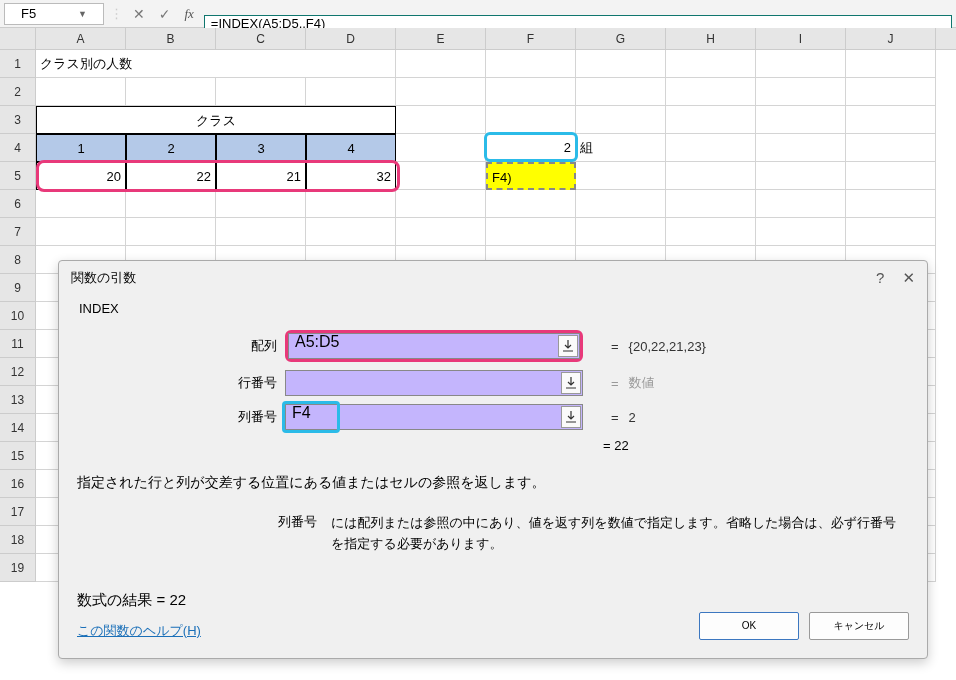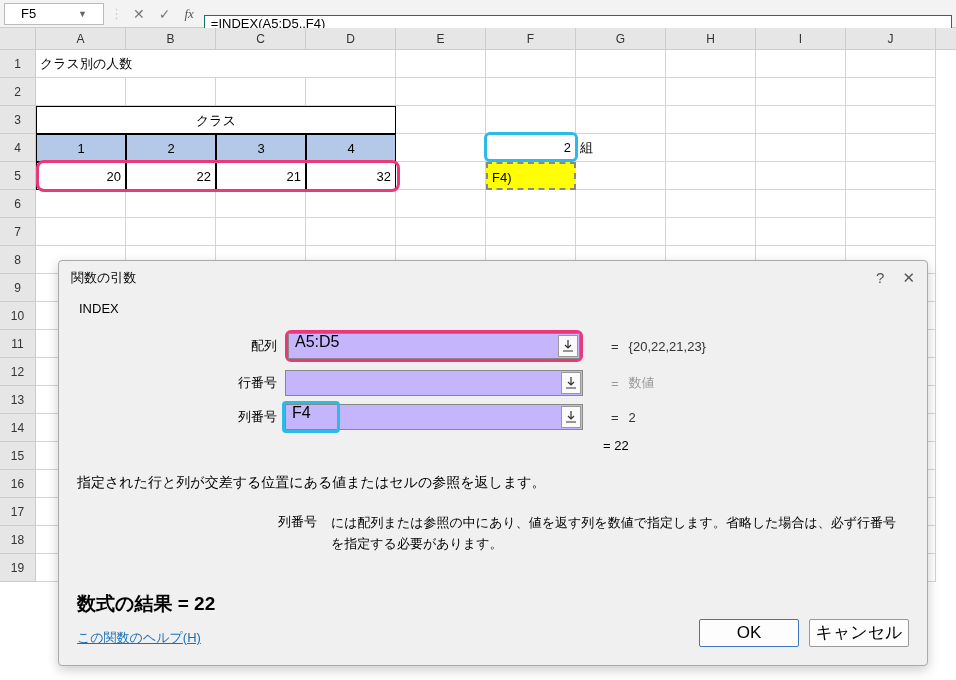--- a/index.html
+++ b/index.html
@@ -43,25 +43,25 @@
 .arg-result { margin-left: 10px; font-size: 13px; color: #333; display: flex; align-items: center; }
 .arg-result.dim { color: #999; }
 .eq { margin: 0 10px; }
 .pink-box { border: 3px solid #e8397a; border-radius: 6px; }
 .blue-box { border: 3px solid #2bbbe8; border-radius: 6px; }
 .overall-result { text-align: left; padding-left: 526px; margin: 8px 0 12px 0; font-size: 13px; }
 .desc1 { font-size: 14px; margin: 21px 0; }
 .desc2 { display: flex; gap: 14px; margin: 8px 0 24px 0; font-size: 13px; }
 .desc2-label { min-width: 240px; text-align: right; }
 .desc2-text { flex: 1; line-height: 1.6; }
-.formula-result-row { font-size: 19px; margin: 12px 0; font-weight: bold; }
+.formula-result-row { font-size: 15px; margin: 12px 0; }
 .dialog-footer { display: flex; justify-content: space-between; align-items: flex-end; padding: 0 0 6px 0; }
 .help-link { color: #1a6fb8; text-decoration: underline; font-size: 13px; cursor: pointer; }
 .btn-row { display: flex; gap: 10px; }
-.btn { width: 100px; height: 28px; background: #fdfdfd; border: 1px solid #999; border-radius: 2px; font-size: 17px; cursor: pointer; }
+.btn { width: 100px; height: 28px; background: #fdfdfd; border: 1px solid #999; border-radius: 2px; font-size: 10px; cursor: pointer; }
 .btn.primary { border: 1.5px solid #3c77c0; }
 </style>
 </head>
 <body>
 
 <div class="namebox-bar">
   <div class="name-box">
     <span>F5</span>
     <span class="drop">▼</span>
   </div>

